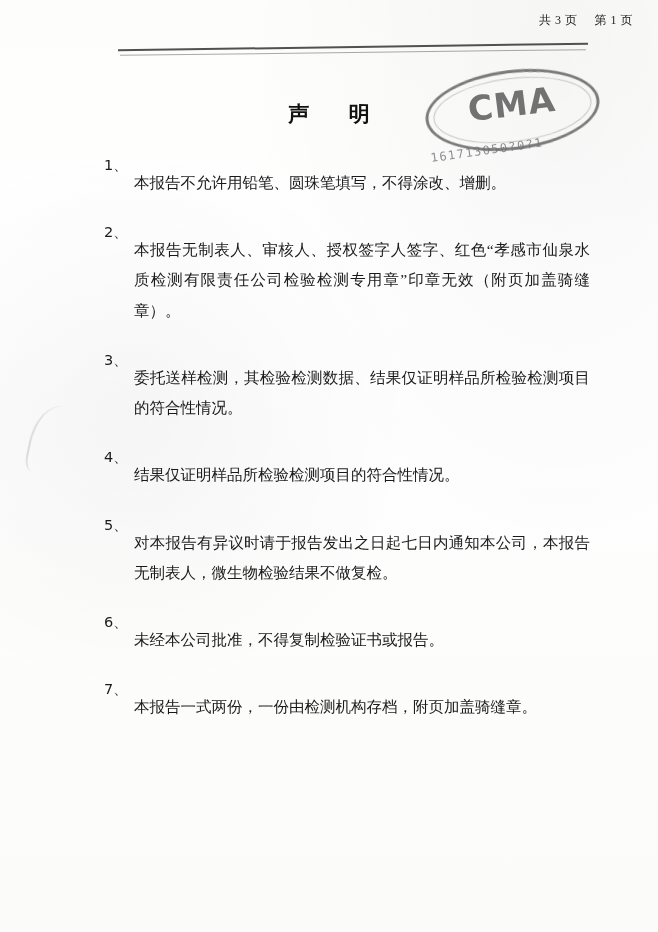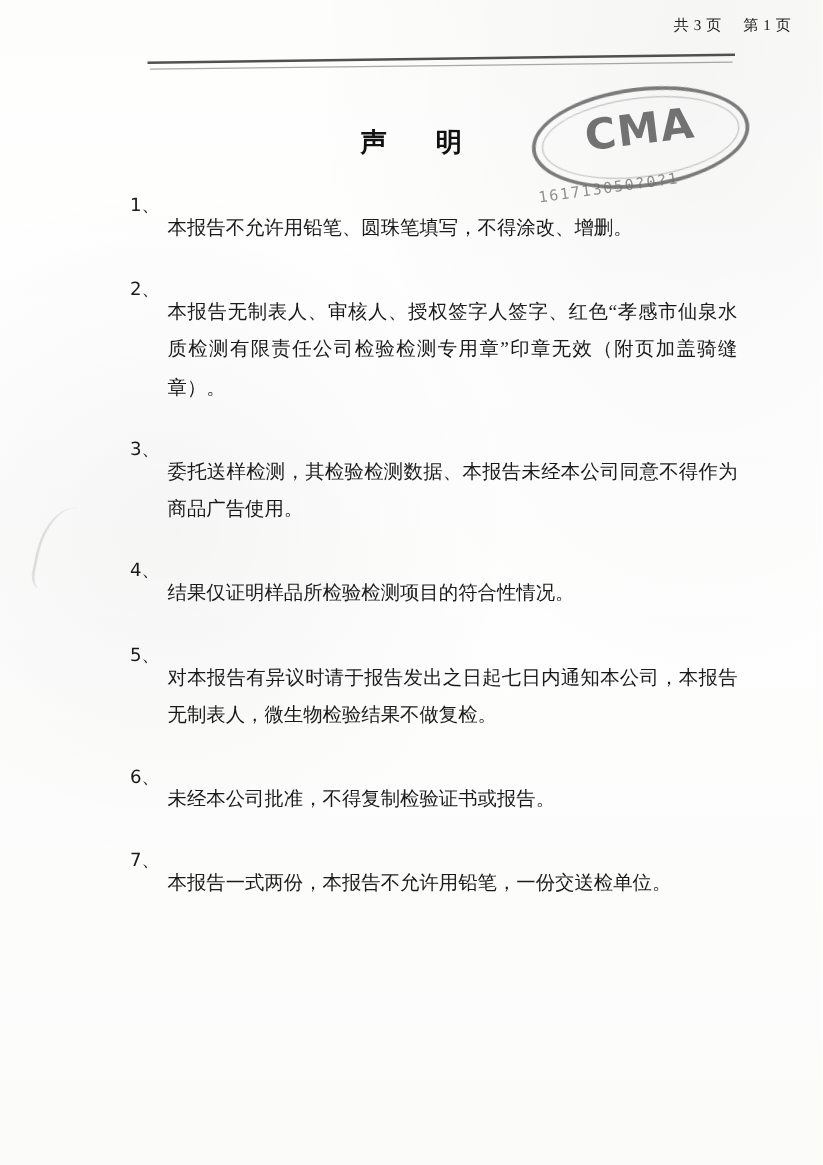--- a/index.html
+++ b/index.html
@@ -208,39 +208,39 @@
       <div class="body">本报告不允许用铅笔、圆珠笔填写，不得涂改、增删。</div>
     </div>
 
     <div class="clause">
       <div class="num">2、</div>
       <div class="body">本报告无制表人、审核人、授权签字人签字、红色“孝感市仙泉水质检测有限责任公司检验检测专用章”印章无效（附页加盖骑缝章）。</div>
     </div>
 
     <div class="clause">
       <div class="num">3、</div>
-      <div class="body">委托送样检测，其检验检测数据、本报告未经本公司同意不得作为商品广告使用。</div>
+      <div class="body">委托送样检测，其检验检测数据、结果仅证明样品所检验检测项目的符合性情况。</div>
     </div>
 
     <div class="clause">
       <div class="num">4、</div>
       <div class="body">结果仅证明样品所检验检测项目的符合性情况。</div>
     </div>
 
     <div class="clause">
       <div class="num">5、</div>
       <div class="body">对本报告有异议时请于报告发出之日起七日内通知本公司，本报告无制表人，微生物检验结果不做复检。</div>
     </div>
 
     <div class="clause">
       <div class="num">6、</div>
       <div class="body">未经本公司批准，不得复制检验证书或报告。</div>
     </div>
 
     <div class="clause">
       <div class="num">7、</div>
-      <div class="body">本报告一式两份，本报告不允许用铅笔，一份交送检单位。</div>
+      <div class="body">本报告一式两份，一份由检测机构存档，附页加盖骑缝章。</div>
     </div>
 
   </div>
 
 
 </div>
 
 </body></html>

